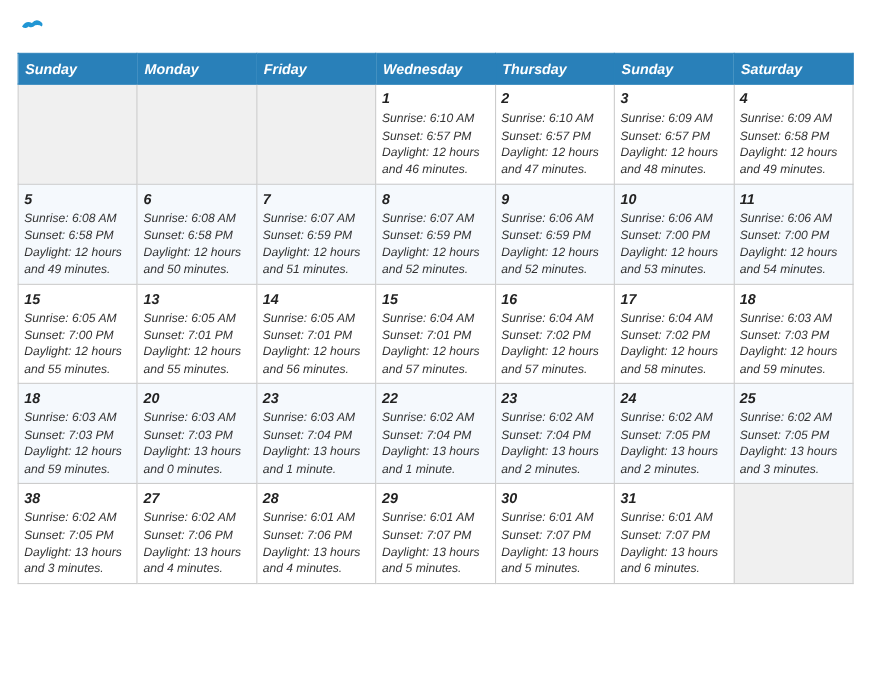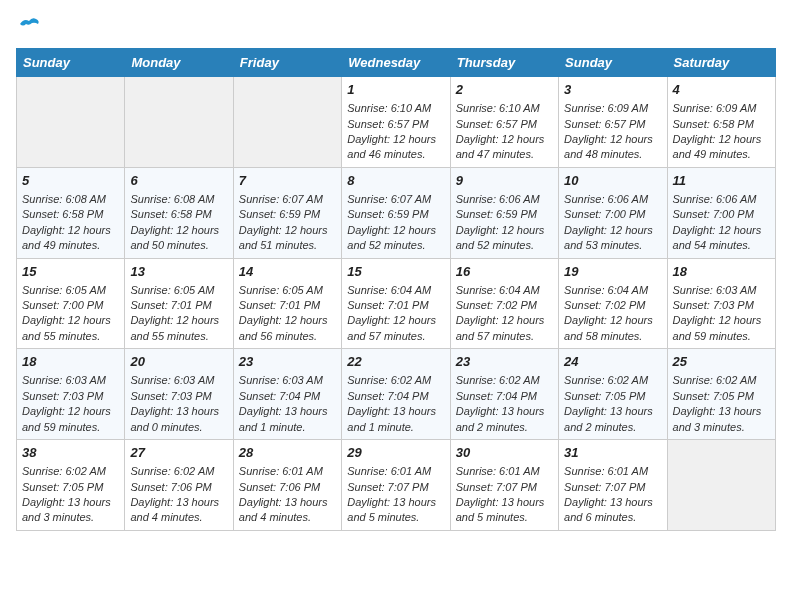--- a/index.html
+++ b/index.html
@@ -230,21 +230,21 @@
 and 57 minutes.</div>
         </td>
         <td>
           <span class="day-num">16</span>
           <div class="day-info" style="white-space: pre-line;">Sunrise: 6:04 AM
 Sunset: 7:02 PM
 Daylight: 12 hours
 and 57 minutes.</div>
         </td>
         <td>
-          <span class="day-num">19</span>
+          <span class="day-num">17</span>
           <div class="day-info" style="white-space: pre-line;">Sunrise: 6:04 AM
 Sunset: 7:02 PM
 Daylight: 12 hours
 and 58 minutes.</div>
         </td>
         <td>
           <span class="day-num">18</span>
           <div class="day-info" style="white-space: pre-line;">Sunrise: 6:03 AM
 Sunset: 7:03 PM
 Daylight: 12 hours

